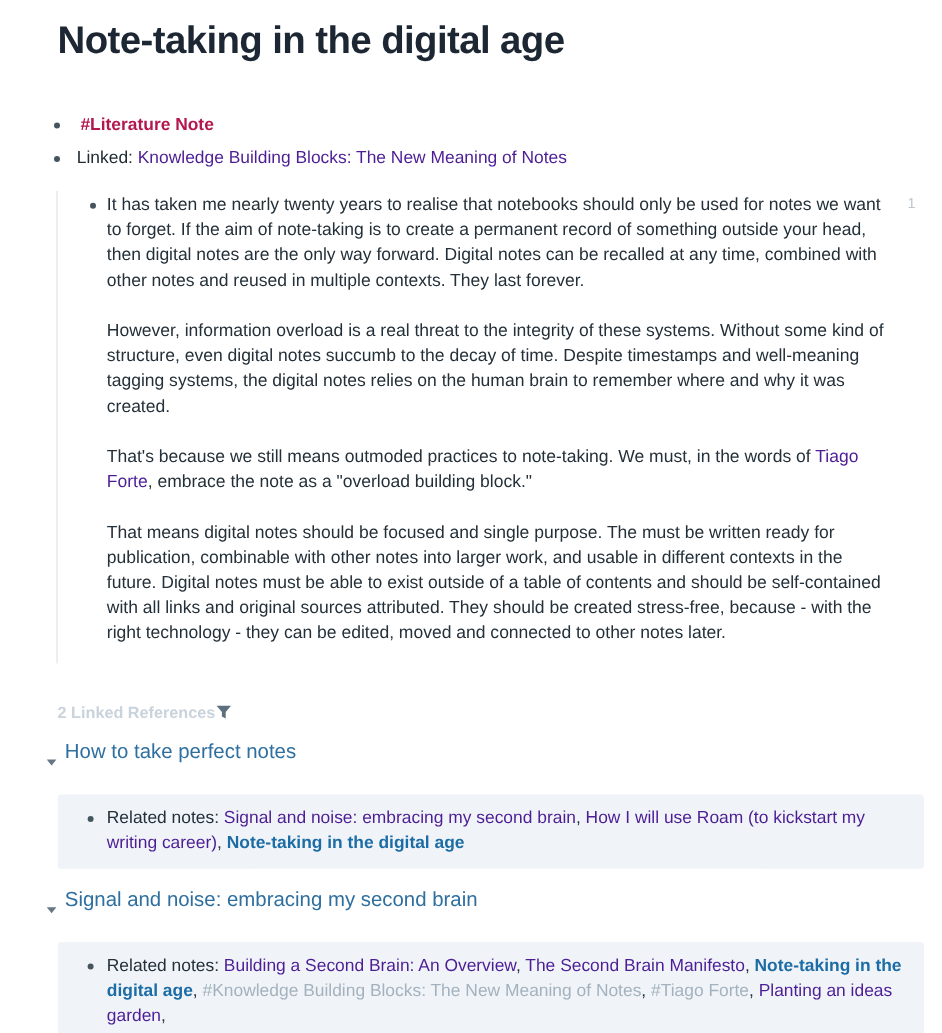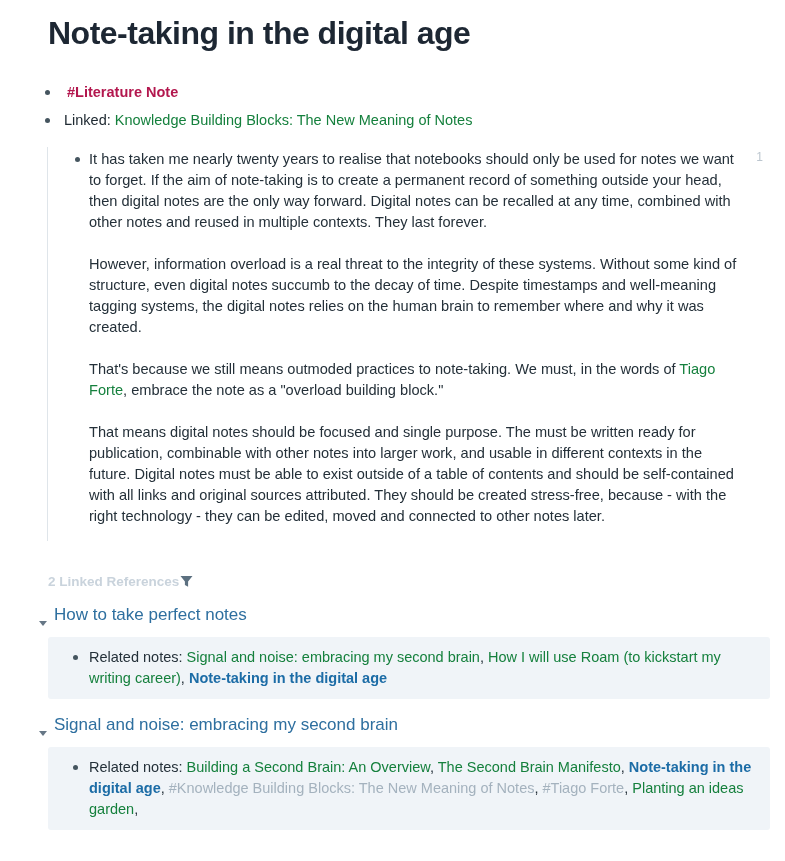--- a/index.html
+++ b/index.html
@@ -13,21 +13,21 @@
   .page { position:relative; width:785px; height:861px; }
 
   
   .page-title {
     margin:14px 20px 0 48px;
     font-size:32px; line-height:38px; font-weight:700;
     color:#1d2733; letter-spacing:-0.5px;
   }
 
   
-  .meta { list-style:none; margin-top:26px; padding-left:48px; }
+  .meta { list-style:none; margin-top:38px; padding-left:48px; }
   .meta li {
     position:relative; padding-left:16px;
     font-size:14.5px; line-height:28px;
   }
   .dot {
     position:absolute; left:-3px; top:11.5px;
     width:5px; height:5px; border-radius:50%;
     background:#45555f; cursor:pointer;
   }
 
@@ -45,21 +45,21 @@
     font-size:14.6px; line-height:21px; color:#243039;
   }
   .doc-text p:last-child { margin-bottom:12px; }
   .ref-count-badge {
     position:absolute; top:3px; right:22px;
     font-size:12px; color:#bcc6cf;
   }
 
   
   .seg-plain { color:inherit; }
-  .seg-link { color:#15803d; cursor:pointer; }
+  .seg-link { color:#4c1d95; cursor:pointer; }
   .seg-link-bold { color:#1c6ca6; font-weight:700; cursor:pointer; }
   .seg-tag { color:#a4b2be; cursor:pointer; }
   .seg-tag-red { color:#b3174e; font-weight:700; cursor:pointer; padding-left:3px; }
 
   
   .refs { margin:33px 15px 0 48px; }
   .refs-caption-row {
     display:flex; justify-content:flex-start; align-items:center;
     font-size:13.5px; font-weight:700; color:#c9d3dc;
   }
@@ -74,21 +74,21 @@
     border-right:4.5px solid transparent;
     border-top:5.5px solid #667786;
     margin-right:7px; margin-top:2px;
   }
   .ref-title-link {
     font-size:17px; line-height:22px; color:#2e6f9f; cursor:pointer;
   }
   .ref-block {
     position:relative;
     background:#f0f4f8; border-radius:3px;
-    margin-top:11px;
+    margin-top:24px;
     padding:10px 16px 10px 41px;
     font-size:14.5px; line-height:21px; color:#243039;
     cursor:text;
   }
   .ref-block .block-dot { left:25px; top:17.5px; }
   .funnel-icon svg { display:block; }
 </style>
 </head>
 <body>
 

